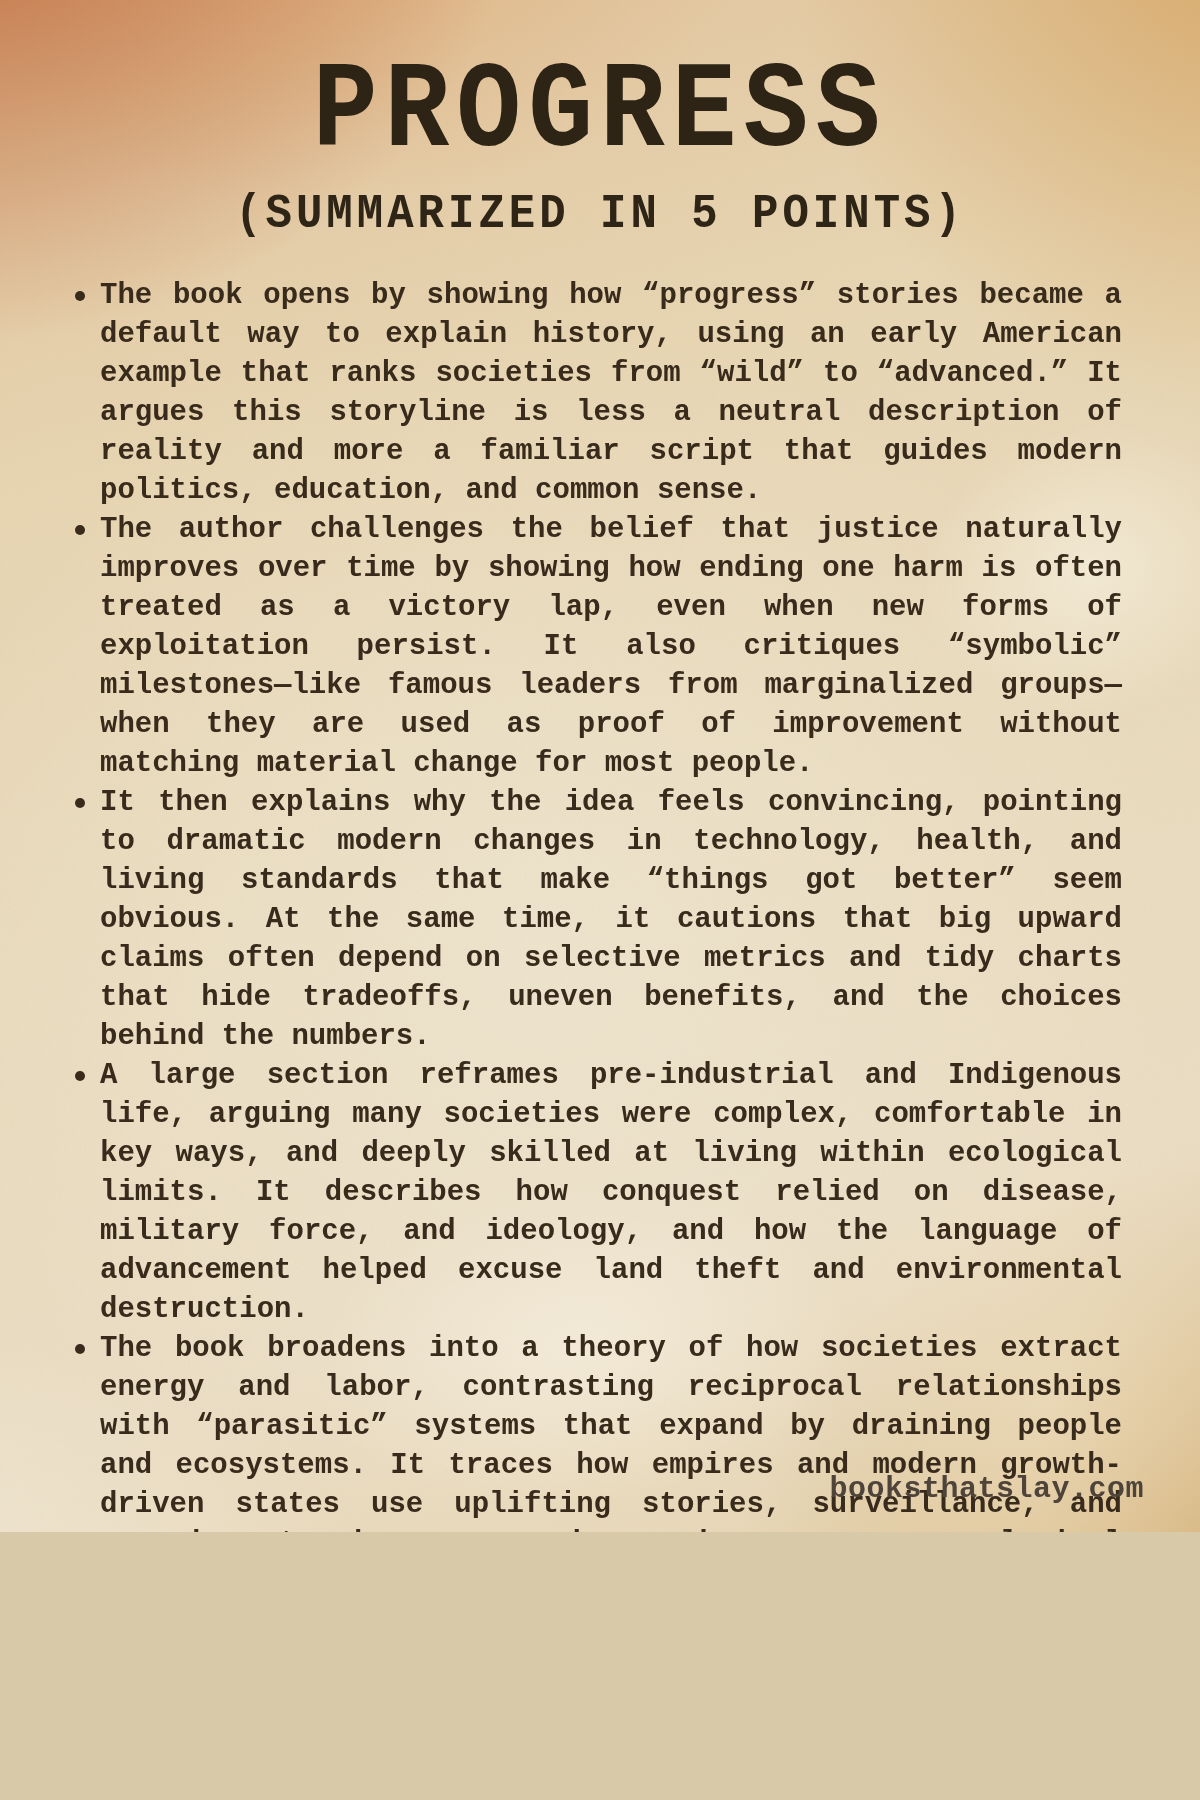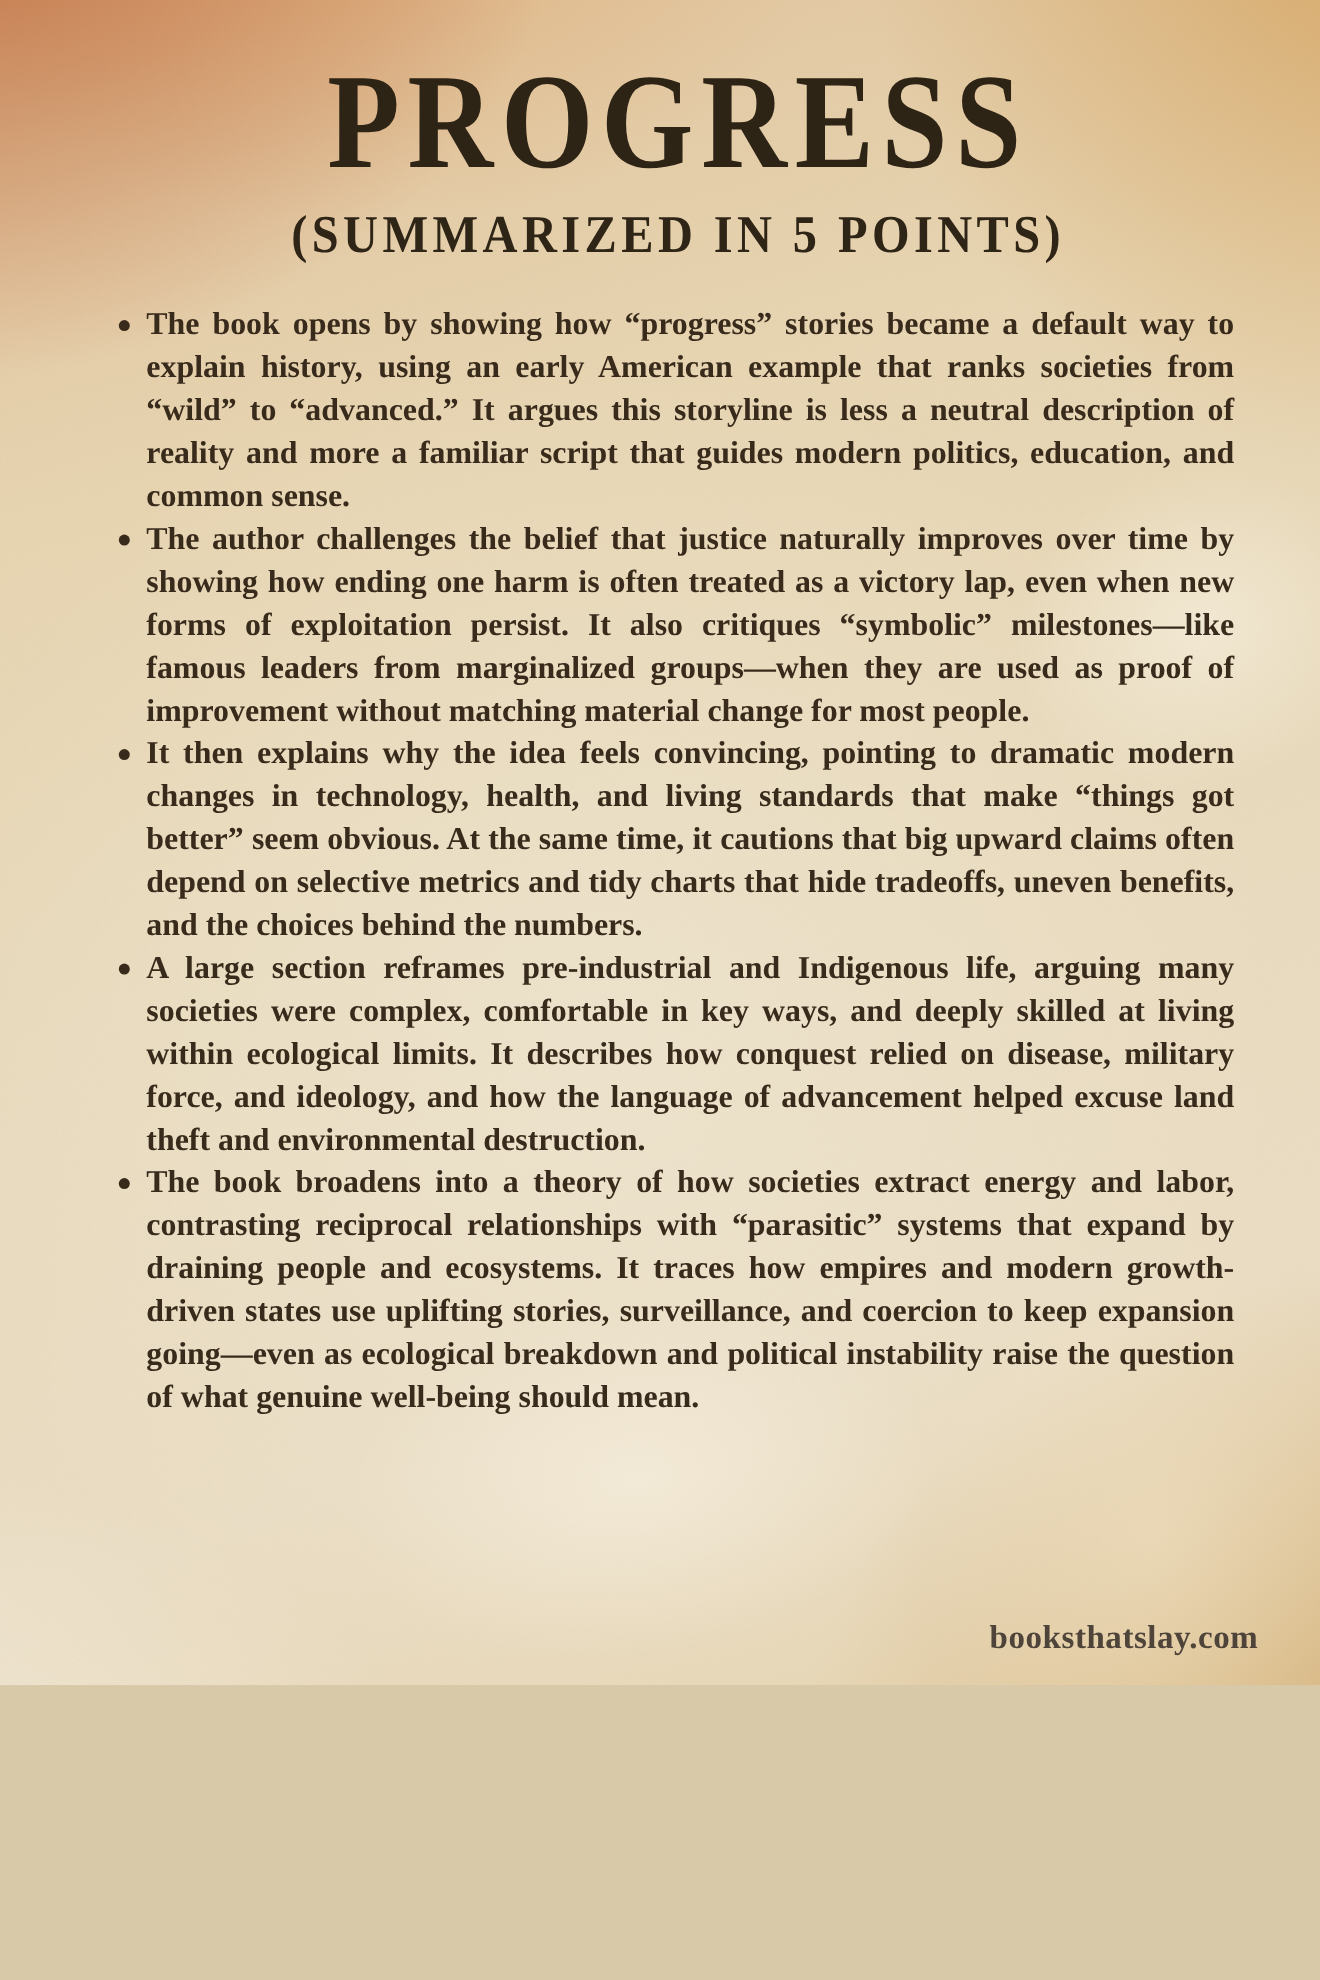--- a/index.html
+++ b/index.html
@@ -4,30 +4,29 @@
 <style>
   * { margin: 0; padding: 0; box-sizing: border-box; }
   html, body { background: #d8c9a8; }
 
   .poster {
     position: relative;
     width: 1200px;
     height: 1532px;
     margin: 0 auto;
     overflow: hidden;
-    font-family: Liberation Serif, serif;
+    font-family: Liberation Mono, monospace;
     background:
       radial-gradient(ellipse 950px 760px at -6% -8%,  rgba(188,94,46,0.88), rgba(188,94,46,0) 62%),
       radial-gradient(ellipse 700px 500px at 28% -6%,  rgba(224,158,96,0.45), rgba(224,158,96,0) 60%),
       radial-gradient(ellipse 760px 820px at 106% -6%, rgba(206,142,58,0.62), rgba(206,142,58,0) 64%),
       radial-gradient(ellipse 900px 760px at 107% 106%,rgba(202,152,78,0.60), rgba(202,152,78,0) 62%),
       radial-gradient(ellipse 850px 650px at -6% 112%, rgba(247,241,227,0.75), rgba(247,241,227,0) 58%),
       radial-gradient(ellipse 900px 900px at 45% 62%,  rgba(244,238,221,0.50), rgba(244,238,221,0) 70%),
       linear-gradient(165deg, #e2c49c 0%, #e9d7b4 28%, #eadcbe 52%, #ecdfc6 78%, #e8d7b4 100%);
-    padding-left: 33px;
   }
 
   .paper-grain {
     position: absolute;
     inset: 0;
     width: 100%;
     height: 100%;
     pointer-events: none;
   }
 

